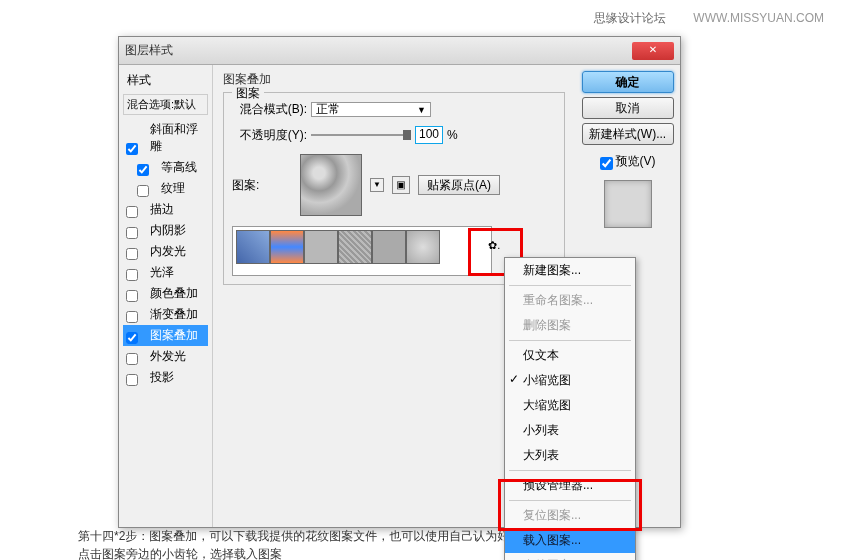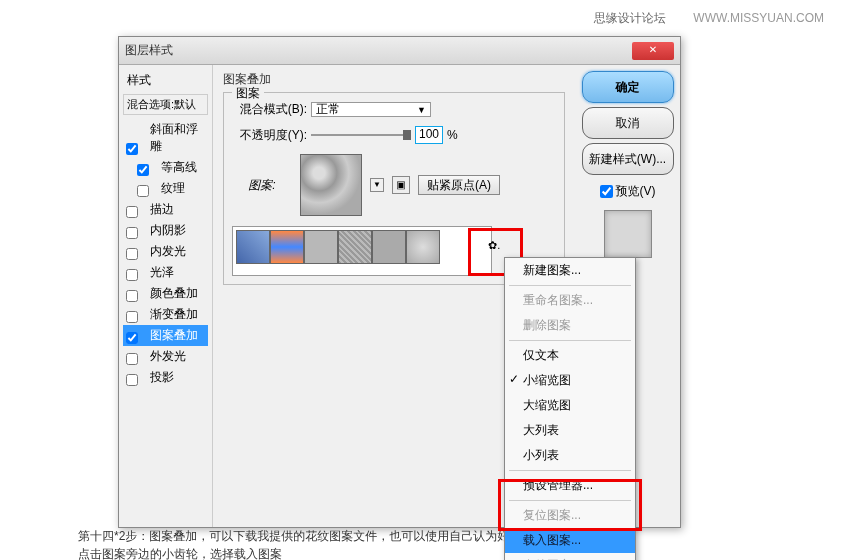--- a/index.html
+++ b/index.html
@@ -23,33 +23,33 @@
     .fieldset-legend { position: absolute; top: -8px; left: 8px; background: #f0f0f0; padding: 0 4px; }
     .row { display: flex; align-items: center; margin-bottom: 8px; gap: 4px; }
     .row label { width: 75px; text-align: right; }
     .select-box { width: 120px; height: 15px; border: 1px solid #999; background: #fff; padding: 0 4px; display: flex; align-items: center; justify-content: space-between; }
     .select-arrow { font-size: 9px; }
     .slider-track { width: 100px; height: 10px; position: relative; }
     .slider-track::before { content: ''; position: absolute; top: 4px; left: 0; right: 0; height: 2px; background: #999; }
     .slider-thumb { position: absolute; right: 0; top: 0; width: 8px; height: 10px; background: #666; }
     .opacity-val { width: 28px; height: 18px; border: 1px solid #0ea5e9; text-align: center; background: #fff; }
     .pattern-row { display: flex; align-items: center; gap: 8px; margin-top: 10px; }
-    .pattern-label { width: 60px; text-align: center; font-style: italic; }
+    .pattern-label { width: 60px; text-align: left; }
     .pattern-preview { width: 62px; height: 62px; border: 1px solid #666; background: #bbb; background-image: radial-gradient(ellipse at 30% 30%, #ddd 10%, #999 30%, #ccc 50%, #aaa 70%); }
     .pattern-arrow { width: 14px; height: 14px; border: 1px solid #888; font-size: 8px; text-align: center; line-height: 12px; }
     .small-btn { width: 18px; height: 18px; border: 1px solid #888; background: #eee; font-size: 10px; text-align: center; line-height: 16px; }
     .snap-btn { height: 20px; padding: 0 8px; border: 1px solid #888; background: linear-gradient(#f8f8f8,#e0e0e0); }
     .swatch-picker { margin-top: 10px; width: 260px; height: 50px; border: 1px solid #999; background: #fff; display: flex; padding: 3px; gap: 0; }
     .swatch { width: 34px; height: 34px; border: 1px solid #666; }
     .red-box-gear { position: absolute; border: 3px solid #e00; width: 55px; height: 48px; top: 228px; left: 468px; z-index: 10; }
     .gear-btn { position: absolute; top: 239px; left: 488px; font-size: 11px; z-index: 11; }
     .right-panel { width: 105px; padding: 6px; display: flex; flex-direction: column; gap: 4px; align-items: center; }
-    .btn { width: 92px; height: 32px; border: 1px solid #666; border-radius: 11px; background: linear-gradient(#f8f8f8,#e0e0e0); cursor: pointer; }
+    .btn { width: 92px; height: 22px; border: 1px solid #666; border-radius: 3px; background: linear-gradient(#f8f8f8,#e0e0e0); cursor: pointer; }
     .btn.primary { background: linear-gradient(#aaddff,#77bbee); border: 1px solid #3388cc; box-shadow: 0 0 3px #5ae; font-weight: bold; }
-    .preview-check { display: flex; align-items: center; gap: 3px; margin-top: 4px; }
+    .preview-check { display: flex; align-items: flex-end; gap: 3px; margin-top: 4px; }
     .preview-square { width: 48px; height: 48px; border: 1px solid #888; background: #d8d8d8; margin-top: 6px; box-shadow: inset 0 0 6px rgba(0,0,0,0.25); }
     .context-menu { position: absolute; top: 257px; left: 504px; width: 132px; background: #f8f8f8; border: 1px solid #888; box-shadow: 2px 2px 6px rgba(0,0,0,0.3); z-index: 20; }
     .menu-item { padding: 4px 18px; cursor: pointer; position: relative; }
     .menu-item.disabled { color: #999; }
     .menu-item.highlighted { background: #3399ff; color: #0f172a; }
     .menu-sep { height: 1px; background: #ccc; margin: 2px 4px; }
     .menu-check { position: absolute; left: 4px; }
     .red-box-load { position: absolute; top: 479px; left: 498px; width: 144px; height: 52px; border: 3px solid #e00; z-index: 25; pointer-events: none; }
     .footer-text { position: absolute; top: 527px; left: 78px; width: 700px; color: #333; line-height: 1.5; font-size: 13px; }
   </style>
@@ -175,22 +175,22 @@
 
 <div class="context-menu">
   <div class="menu-item">新建图案...</div>
   <div class="menu-sep"></div>
   <div class="menu-item disabled">重命名图案...</div>
   <div class="menu-item disabled">删除图案</div>
   <div class="menu-sep"></div>
   <div class="menu-item">仅文本</div>
   <div class="menu-item"><span class="menu-check">✓</span><span>小缩览图</span></div>
   <div class="menu-item">大缩览图</div>
+  <div class="menu-item">小列表</div>
   <div class="menu-item">大列表</div>
-  <div class="menu-item">小列表</div>
   <div class="menu-sep"></div>
   <div class="menu-item">预设管理器...</div>
   <div class="menu-sep"></div>
   <div class="menu-item disabled">复位图案...</div>
   <div class="menu-item highlighted">载入图案...</div>
   <div class="menu-item disabled">存储图案...</div>
 </div>
 
 <div class="red-box-load"></div>
 

